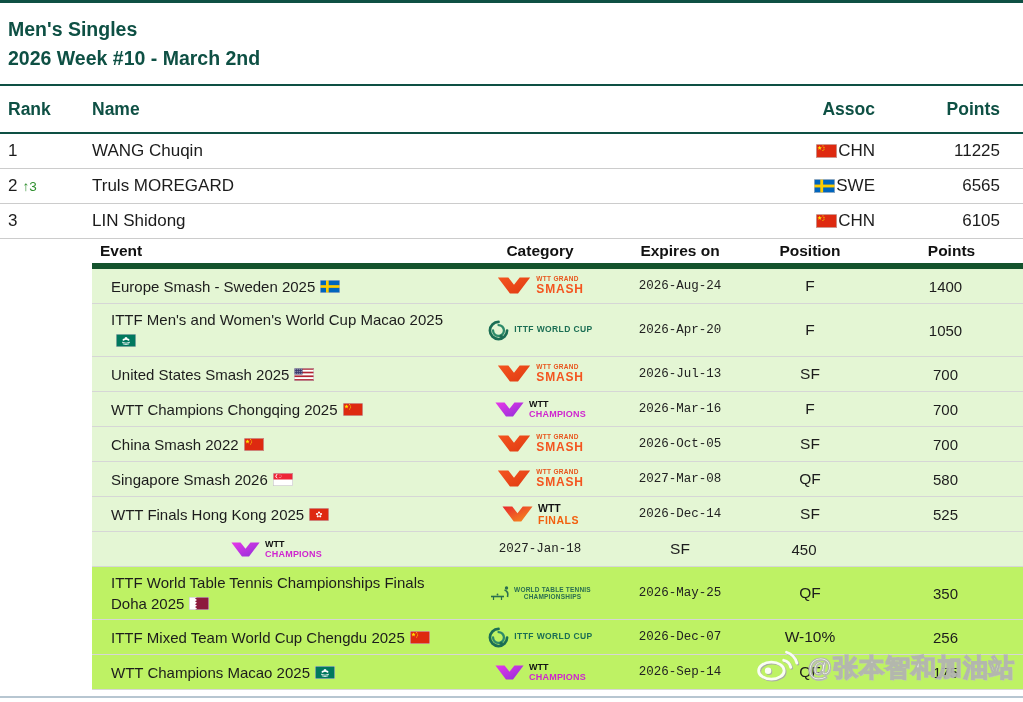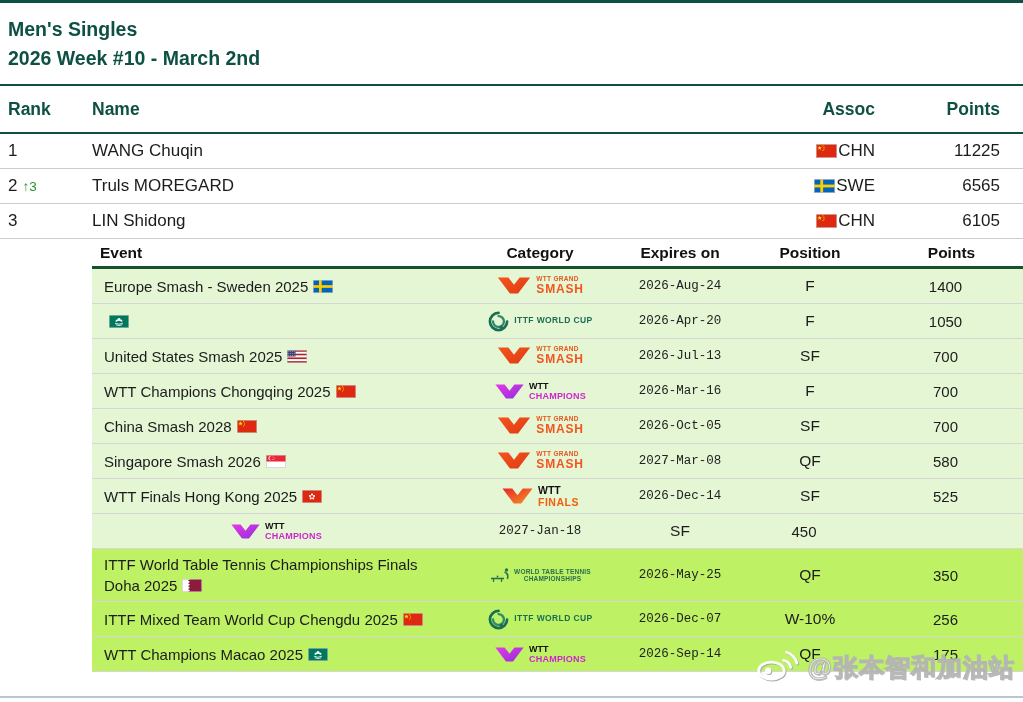--- a/index.html
+++ b/index.html
@@ -36,33 +36,33 @@
   .cell-points { text-align:right; }
   .flag { display:inline-block; line-height:0; }
   .flag svg { display:block; }
 
   
   .subtable { margin-left:92px; }
   .st-header {
     display:grid; grid-template-columns:368px 160px 120px 140px 1fr;
     height:30px; align-items:center;
     font-weight:bold; font-size:15.5px; color:#111;
-    border-bottom:3px solid #14532d;
+    border-bottom:6px solid #14532d;
   }
   .st-header .h-event { padding-left:8px; }
   .st-header .h-c { text-align:center; }
   .st-row {
     display:grid; grid-template-columns:368px 160px 120px 140px 1fr;
     align-items:center; min-height:35px;
     border-bottom:1px solid #d6d6d6;
     font-size:15px; color:#1c1c1c;
     background:#bef264;
   }
   .st-row.counting { background:#e4f6d4; }
-  .cell-event { padding:5px 10px 5px 12px; line-height:21px; }
+  .cell-event { padding:5px 10px 5px 19px; line-height:21px; }
   .cell-event .flag { vertical-align:-1px; margin-left:5px; }
   .cell-cat { display:flex; align-items:center; justify-content:center; }
   .cell-exp { text-align:center; font-family:"Liberation Mono","DejaVu Sans Mono",monospace; font-size:12.5px; color:#222; }
   .cell-pos { text-align:center; font-size:15.5px; }
   .cell-pts { text-align:center; padding-right:12px; }
 
   
   .catlogo { display:flex; align-items:center; gap:4px; line-height:0; }
   .cat-text { display:flex; flex-direction:column; line-height:1.15; align-items:flex-start; }
   .cat-text .t1 { font-weight:bold; }
@@ -200,21 +200,21 @@
               <span class="t1">WTT GRAND</span>
               <span class="t2">SMASH</span>
             </span>
           </span>
         </div>
         <div class="cell-exp">2026-Aug-24</div>
         <div class="cell-pos">F</div>
         <div class="cell-pts">1400</div>
       </div>
       <div class="st-row counting">
-        <div class="cell-event"><span class="flag"><svg width="20" height="13" viewBox="0 0 20 13">
+        <div class="cell-event"><span>ITTF Men's and Women's World Cup Macao 2025</span><span class="flag"><svg width="20" height="13" viewBox="0 0 20 13">
               <rect width="20" height="13" fill="#00785e"></rect>
               <circle cx="10" cy="4.6" r="1.5" fill="#ffffff"></circle>
               <ellipse cx="7.8" cy="5.6" rx="1.4" ry="0.9" fill="#ffffff" transform="rotate(-30 7.8 5.6)"></ellipse>
               <ellipse cx="12.2" cy="5.6" rx="1.4" ry="0.9" fill="#ffffff" transform="rotate(30 12.2 5.6)"></ellipse>
               <path d="M6 8.2 q4 2 8 0" stroke="#ffffff" stroke-width="0.8" fill="none"></path>
               <path d="M6.8 9.8 q3.2 1.5 6.4 0" stroke="#ffffff" stroke-width="0.8" fill="none"></path>
               <rect x="0.3" y="0.3" width="19.4" height="12.4" fill="none" stroke="#c4c4c4" stroke-width="0.6"></rect>
             </svg></span></div>
         <div class="cell-cat">
           <span class="catlogo cat-ittf-world-cup">
@@ -302,21 +302,21 @@
               <span class="t1">WTT</span>
               <span class="t2">CHAMPIONS</span>
             </span>
           </span>
         </div>
         <div class="cell-exp">2026-Mar-16</div>
         <div class="cell-pos">F</div>
         <div class="cell-pts">700</div>
       </div>
       <div class="st-row counting">
-        <div class="cell-event"><span>China Smash 2028</span><span class="flag"><svg width="20" height="13" viewBox="0 0 20 13">
+        <div class="cell-event"><span>China Smash 2022</span><span class="flag"><svg width="20" height="13" viewBox="0 0 20 13">
               <rect width="20" height="13" fill="#de2910"></rect>
               <polygon fill="#ffde00" points="3.5,1.4 4.15,2.85 5.7,2.85 4.45,3.9 4.95,5.4 3.5,4.5 2.05,5.4 2.55,3.9 1.3,2.85 2.85,2.85"></polygon>
               <circle cx="6.6" cy="1.6" r="0.55" fill="#ffde00"></circle>
               <circle cx="7.6" cy="3" r="0.55" fill="#ffde00"></circle>
               <circle cx="7.6" cy="4.7" r="0.55" fill="#ffde00"></circle>
               <circle cx="6.6" cy="6" r="0.55" fill="#ffde00"></circle>
               <rect x="0.3" y="0.3" width="19.4" height="12.4" fill="none" stroke="#c4c4c4" stroke-width="0.6"></rect>
             </svg></span></div>
         <div class="cell-cat">
           <span class="catlogo cat-grand-smash">

